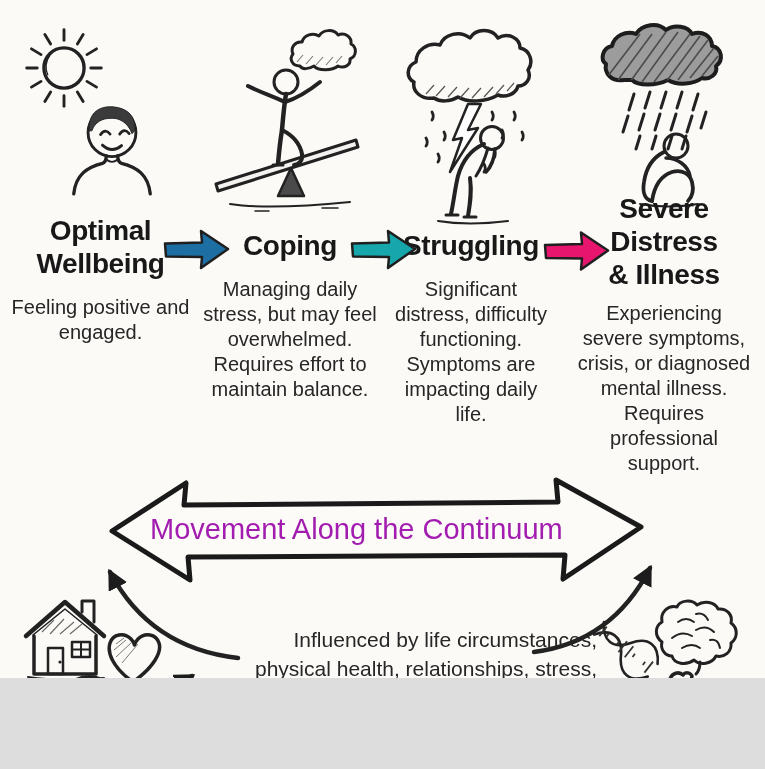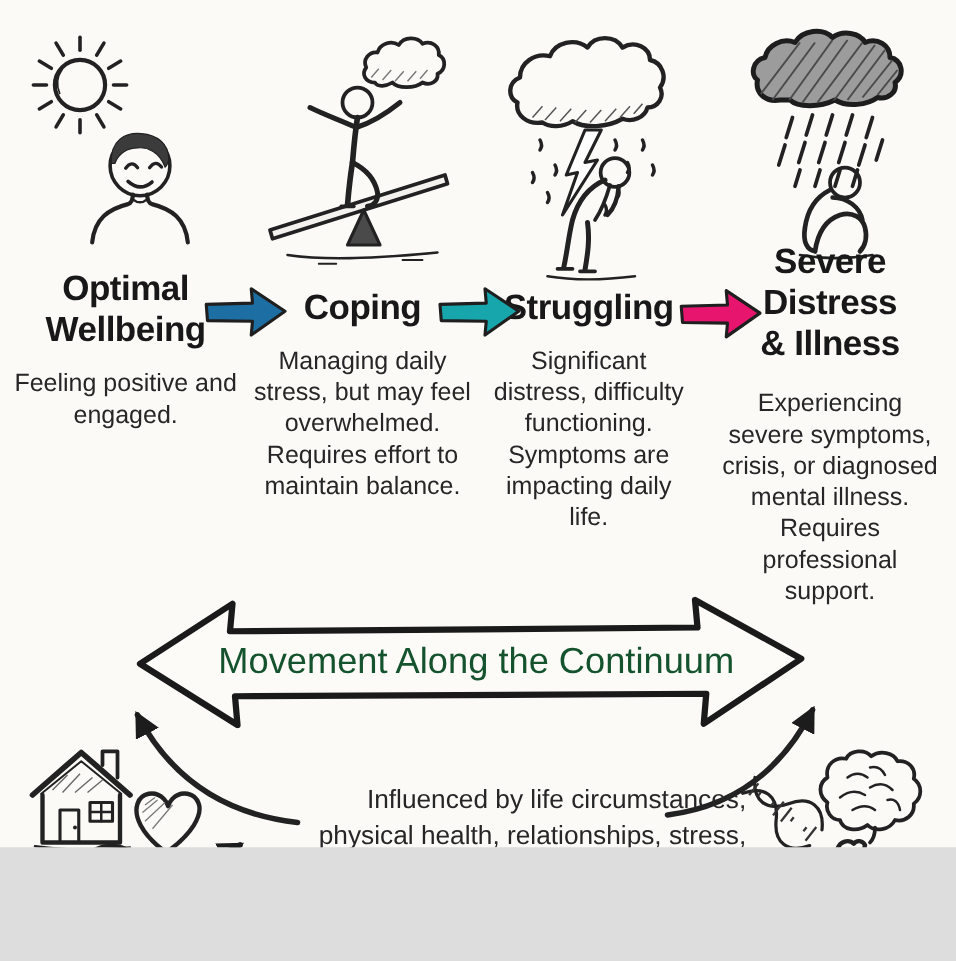--- a/index.html
+++ b/index.html
@@ -12,21 +12,21 @@
   .abs { position:absolute; }
   .stage { position:absolute; text-align:center; }
   .stage h2 {
     font-size:28px; line-height:1.18; font-weight:700;
     white-space:pre-line; letter-spacing:-0.4px; color:#181818;
   }
   .stage .body { font-size:20px; line-height:1.25; margin-top:15px; color:#262626; }
   .stage .body p + p { margin-top:24px;font-weight:bold; }
   .cont-label {
     position:absolute; left:150px; top:511px; width:462px;
-    font-size:29px; line-height:36px; text-align:center; color:#14532d;
+    font-size:29px; line-height:36px; text-align:left; color:#a21caf;
     white-space:nowrap;
   }
   .influence {
     position:absolute; left:165px; top:625px; width:432px;
     font-size:21px; line-height:1.40; text-align:right; color:#262626;
     white-space:pre-line;
   }
   svg { display:block; }
   .sk  { stroke:#222; fill:none; stroke-linecap:round; stroke-linejoin:round; }
   .overlay { position:absolute; left:0; top:0; pointer-events:none; }
@@ -190,21 +190,21 @@
     <h2>Coping</h2>
     <div class="body">
       <p>Managing daily stress, but may feel overwhelmed. Requires effort to maintain balance.</p>
     </div>
   </div>
 
   <div class="stage" style="left:577px;top:192px;width:174px">
     <h2>Severe
 Distress
 &amp; Illness</h2>
-    <div class="body" style="margin-top:20px">
+    <div class="body" style="margin-top:10px">
       <p>Experiencing severe symptoms, crisis, or diagnosed mental illness. Requires professional support.</p>
     </div>
   </div>
 
   <svg class="abs" style="left:162px;top:227px" width="70" height="45" viewBox="0 0 70 45">
     <polygon points="3,16.5 40,15.5 39,4 66,22 39,41 40,30 4,29.5" stroke="#1f1f1f" stroke-width="2.5" stroke-linejoin="round" fill="#1d6fa3"></polygon>
   </svg>
   <svg class="abs" style="left:349px;top:227px" width="70" height="45" viewBox="0 0 70 45">
     <polygon points="3,16.5 40,15.5 39,4 66,22 39,41 40,30 4,29.5" stroke="#1f1f1f" stroke-width="2.5" stroke-linejoin="round" fill="#18a6ad"></polygon>
   </svg>

